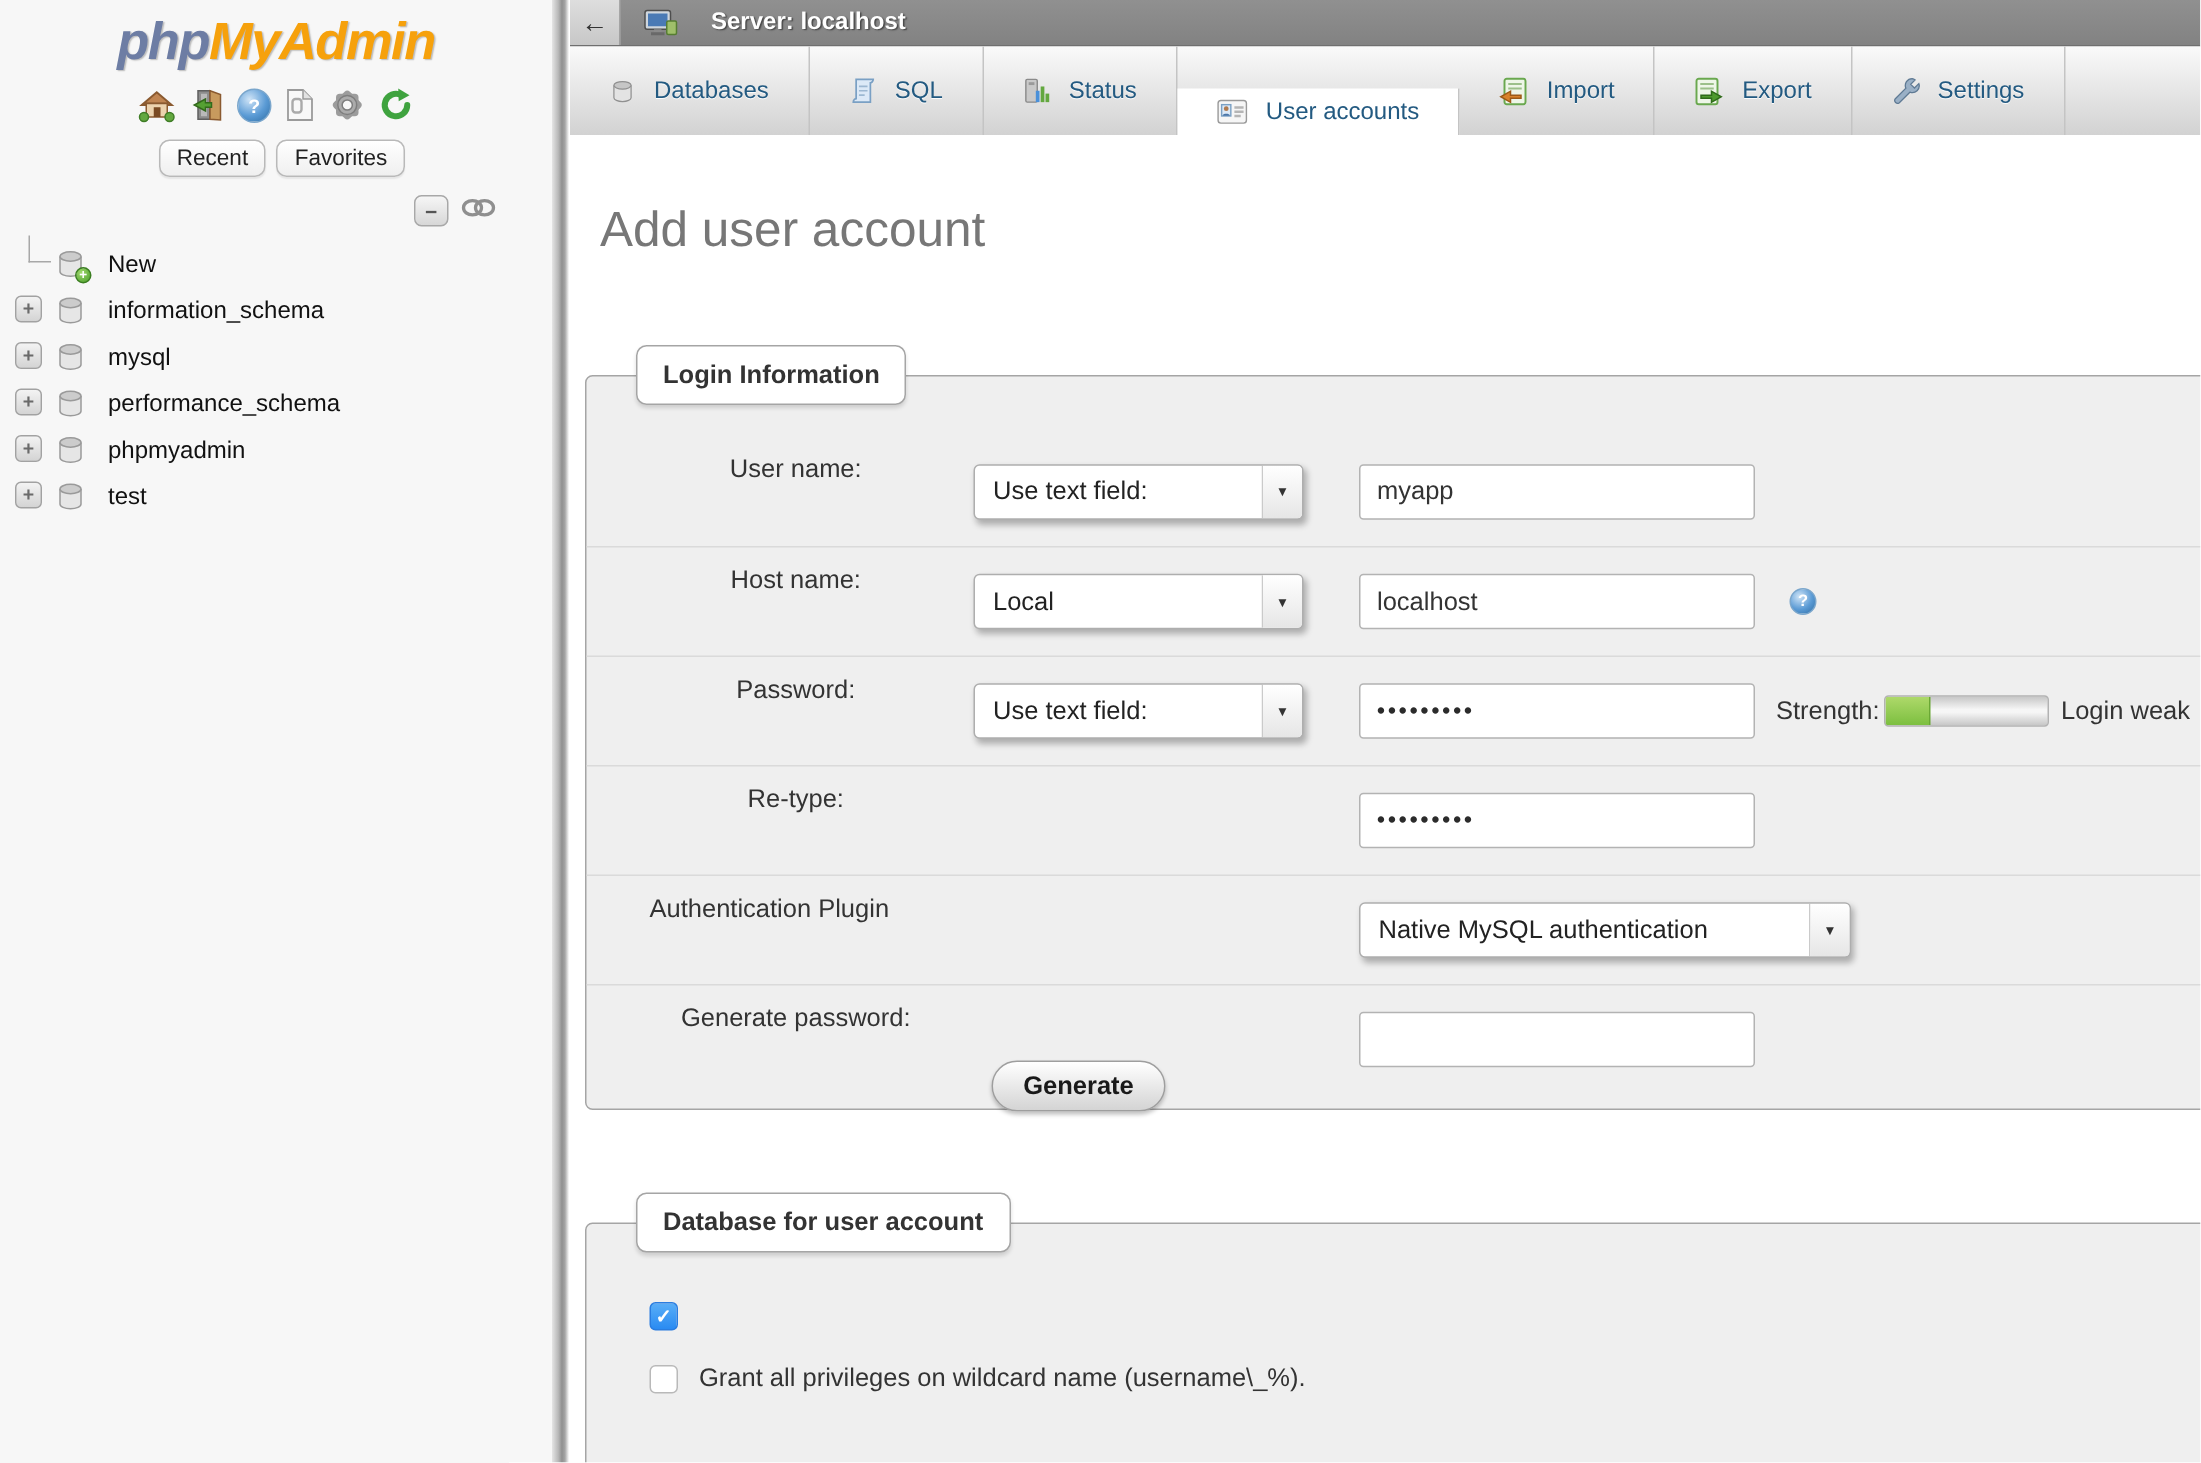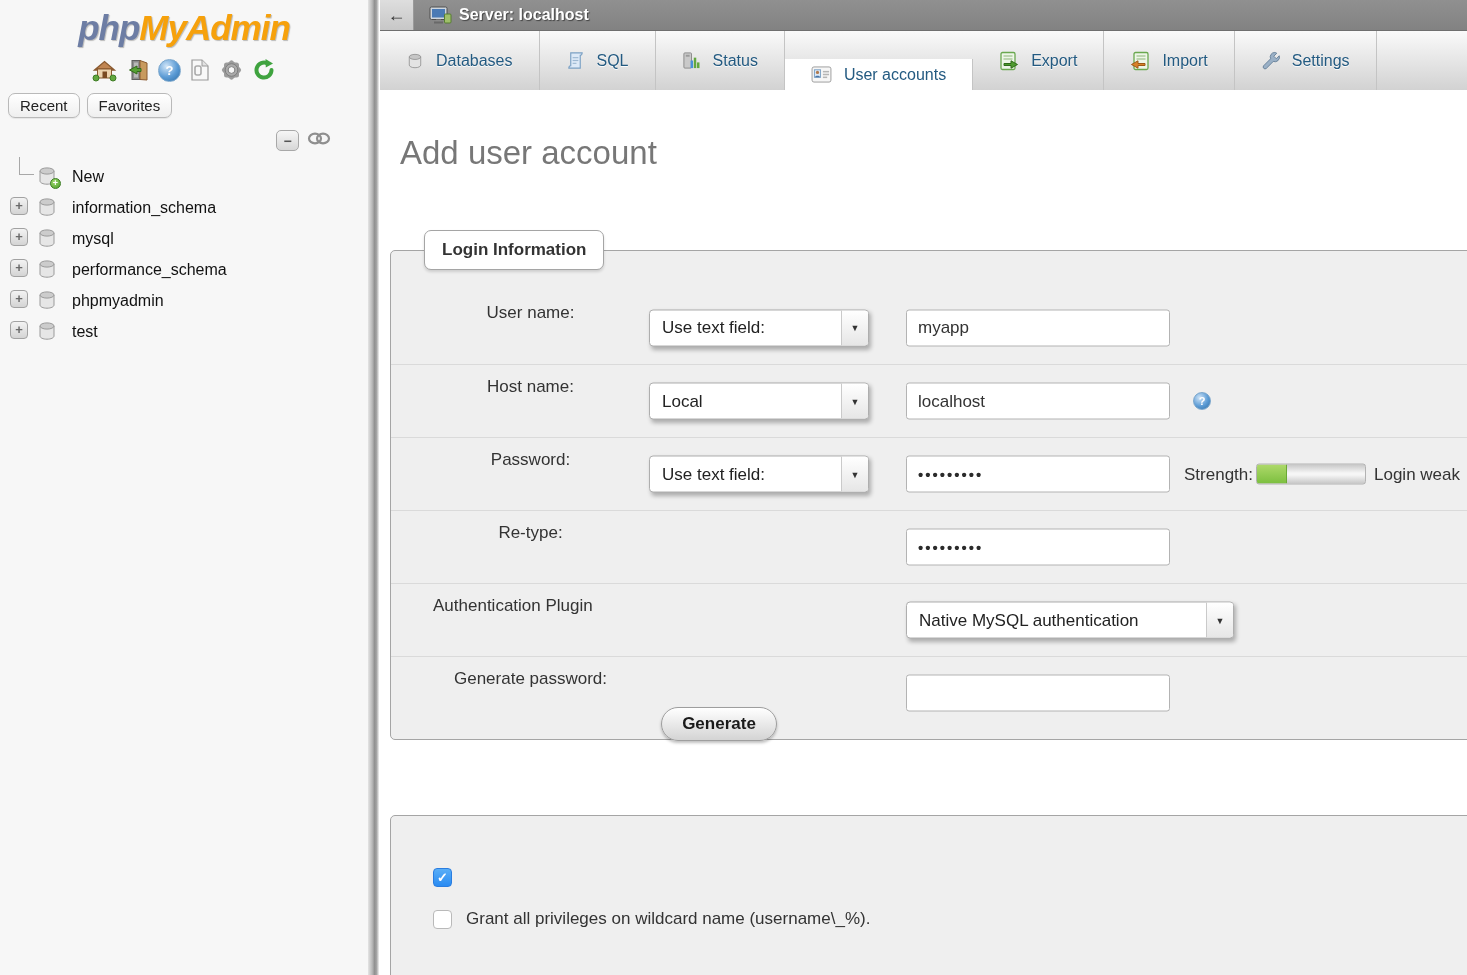--- a/index.html
+++ b/index.html
@@ -21,21 +21,21 @@
   .logo .php { color: #6d7da4; text-shadow: 1px 1px 1px rgba(0,0,0,.25); }
   .logo .myadmin { color: #f6a10c; text-shadow: 1px 1px 1px rgba(0,0,0,.25); }
   .icon-row { display: flex; justify-content: center; align-items: center; gap: 8px; margin-top: 9px; height: 26px; }
   .icon-row > span { display: inline-flex; align-items: center; justify-content: center; cursor: pointer; }
   .help-circle {
     width: 23px; height: 23px; border-radius: 50%; color: #fff; font-weight: bold; font-size: 13px;
     background: radial-gradient(circle at 35% 30%, #cfe4f7, #5b9bd5 55%, #2e6da4);
     display: inline-flex; align-items: center; justify-content: center;
     border: 1px solid #7aa6cc;
   }
-  .filter-row { display: flex; gap: 7px; margin: 10px 0 0 8px; }
+  .filter-row { display: flex; gap: 7px; margin: 10px 0 0 8px; justify-content: center; }
   .filter-btn {
     background: linear-gradient(#ffffff, #efefef);
     border: 1px solid #b9b9b9; border-radius: 7px;
     padding: 3px 11px; font-size: 15px; color: #222; cursor: pointer;
     box-shadow: 0 1px 1px rgba(0,0,0,.07);
   }
   .tree-controls { display: flex; justify-content: flex-end; align-items: center; gap: 8px; margin: 12px 37px 0 0; }
   .sq-btn {
     width: 23px; height: 21px; border-radius: 5px;
     background: linear-gradient(#f6f6f6, #d7d7d7);
@@ -78,21 +78,21 @@
     border-bottom: 1px solid #6f6f6f;
   }
   .back-btn {
     width: 34px; height: 100%; flex: 0 0 34px;
     background: linear-gradient(#dedede, #c7c7c7);
     border-right: 1px solid #9a9a9a;
     color: #333; font-size: 18px; line-height: 1;
     display: flex; align-items: center; justify-content: center; cursor: pointer;
   }
   .server-ico { margin-left: 15px; display: inline-flex; }
-  .server-label { color: #fff; font-weight: bold; font-size: 16px; margin-left: 7px; text-shadow: 1px 1px 1px rgba(0,0,0,.5); }
+  .server-label { color: #fff; font-weight: bold; font-size: 16px; margin-left: 22px; text-shadow: 1px 1px 1px rgba(0,0,0,.5); }
 
   .tab-bar {
     height: 59px; display: flex; align-items: stretch;
     background: linear-gradient(#fafafa, #d2d2d2);
   }
   .tab {
     display: flex; align-items: center; gap: 12px; padding: 0 26px;
     font-size: 16px; font-weight: normal; color: #235a81; cursor: pointer;
     border-right: 1px solid #c4c4c4; text-shadow: 0 1px 0 rgba(255,255,255,.85);
     white-space: nowrap;
@@ -368,38 +368,38 @@
           <line x1="12.5" y1="6" x2="19" y2="6" stroke="#b5b5b5" stroke-width="1.6"></line>
           <line x1="12.5" y1="9" x2="19" y2="9" stroke="#b5b5b5" stroke-width="1.6"></line>
           <line x1="12.5" y1="12" x2="17" y2="12" stroke="#b5b5b5" stroke-width="1.6"></line>
         </svg>
       </span>
       <span>User accounts</span>
     </div>
     <div class="tab">
       <span class="ticon">
         <svg width="20" height="20" viewBox="0 0 20 20">
+          <rect x="4" y="1.5" width="14" height="17" rx="1.5" fill="#eef6e8" stroke="#6aa84f" stroke-width="1.3"></rect>
+          <line x1="6.5" y1="5" x2="15.5" y2="5" stroke="#9cc08a" stroke-width="1.2"></line>
+          <line x1="6.5" y1="8" x2="15.5" y2="8" stroke="#9cc08a" stroke-width="1.2"></line>
+          <path d="M15 12.5 H8 V9.8 L1.5 13.5 L8 17.2 V14.5 H15 Z" fill="#d9822b" stroke="#9c5a17"></path>
+        </svg>
+      </span>
+      <span>Import</span>
+    </div>
+    <div class="tab">
+      <span class="ticon">
+        <svg width="20" height="20" viewBox="0 0 20 20">
           <rect x="2" y="1.5" width="14" height="17" rx="1.5" fill="#eef6e8" stroke="#6aa84f" stroke-width="1.3"></rect>
           <line x1="4.5" y1="5" x2="13.5" y2="5" stroke="#9cc08a" stroke-width="1.2"></line>
           <line x1="4.5" y1="8" x2="13.5" y2="8" stroke="#9cc08a" stroke-width="1.2"></line>
           <path d="M5 12.5 H12 V9.8 L18.5 13.5 L12 17.2 V14.5 H5 Z" fill="#4e9a2e" stroke="#2f6b1a"></path>
         </svg>
       </span>
       <span>Export</span>
-    </div>
-    <div class="tab">
-      <span class="ticon">
-        <svg width="20" height="20" viewBox="0 0 20 20">
-          <rect x="4" y="1.5" width="14" height="17" rx="1.5" fill="#eef6e8" stroke="#6aa84f" stroke-width="1.3"></rect>
-          <line x1="6.5" y1="5" x2="15.5" y2="5" stroke="#9cc08a" stroke-width="1.2"></line>
-          <line x1="6.5" y1="8" x2="15.5" y2="8" stroke="#9cc08a" stroke-width="1.2"></line>
-          <path d="M15 12.5 H8 V9.8 L1.5 13.5 L8 17.2 V14.5 H15 Z" fill="#d9822b" stroke="#9c5a17"></path>
-        </svg>
-      </span>
-      <span>Import</span>
     </div>
     <div class="tab">
       <span class="ticon">
         <svg width="19" height="19" viewBox="0 0 20 20">
           <path d="M14.5 1.5 a4.8 4.8 0 0 0 -4.4 6.7 l-7.4 7.4 a2 2 0 0 0 2.8 2.8 l7.4 -7.4 a4.8 4.8 0 0 0 6.3 -6 l-3.1 3.1 -2.6 -2.6 3.1 -3.1 a4.8 4.8 0 0 0 -2.1 -0.9 z" fill="#9ab0c6" stroke="#5f7a94" stroke-width="0.9"></path>
         </svg>
       </span>
       <span>Settings</span>
     </div>
   </nav>
@@ -459,20 +459,21 @@
       </div>
 
       <div class="frow">
         <div class="flabel">Generate password:</div>
         <button class="gen-btn">Generate</button>
         <input class="finput" type="text" value="" style="">
       </div>
     </div>
 
     <div class="box box2">
+      <div class="legend-box">Database for user account</div>
 
       <div class="cbrow">
         <span class="cb checked"></span>
       </div>
       <div class="cbrow">
         <span class="cb"></span>
         <span class="cb-label">Grant all privileges on wildcard name (username\_%).</span>
       </div>
     </div>
   </div>

